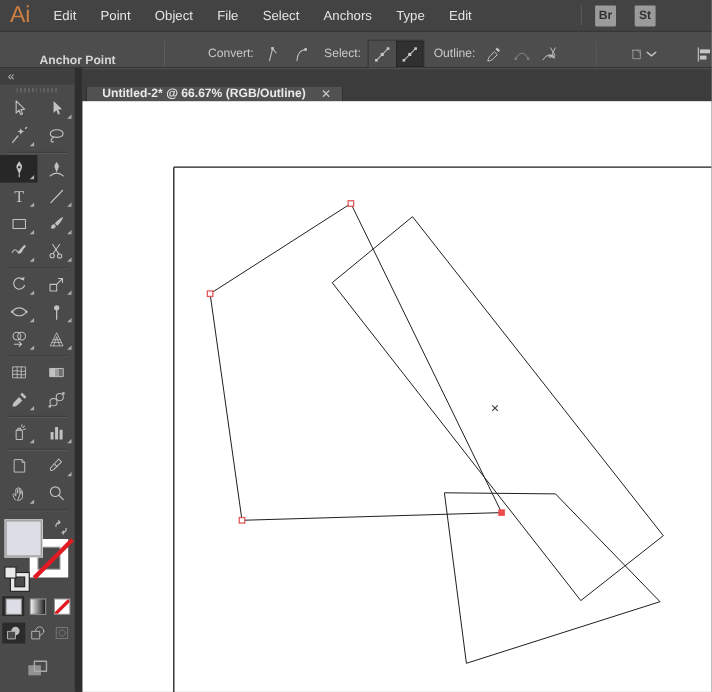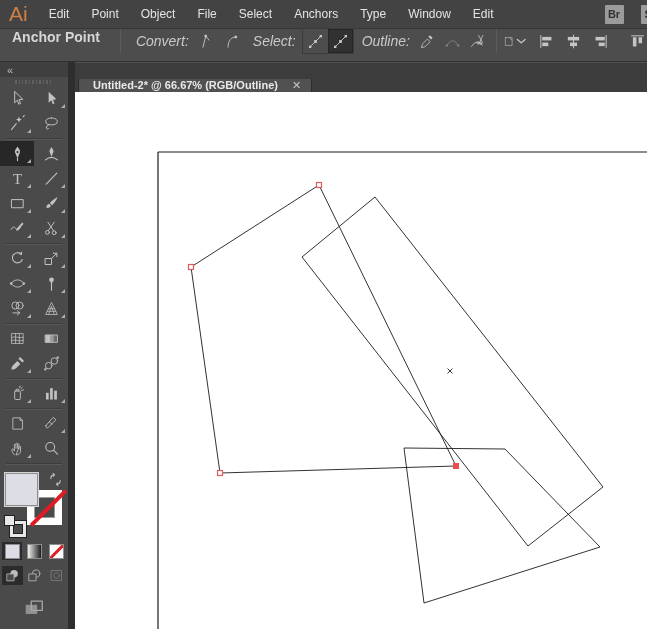--- a/index.html
+++ b/index.html
@@ -10,22 +10,22 @@
   .menubar{position:absolute;left:0;top:0;right:0;height:29px;background:#434343;
     border-bottom:1px solid #363636;box-sizing:border-box;display:flex;align-items:center;}
   .logo{color:#cd7f44;font-weight:normal;font-size:21px;padding:0 10px 0 9px;}
   .menu-item{color:#e4e4e4;font-size:12px;padding:0 11px;height:29px;display:flex;align-items:center;}
   .mb-sep{width:1px;height:18px;background:#5a5a5a;margin-left:88px;margin-right:12px;}
   .mb-btn{width:19px;height:19px;background:#9b9b9b;color:#323232;font-size:11px;font-weight:bold;
     display:flex;align-items:center;justify-content:center;margin-right:17px;border-radius:1px;}
 
   
   .controlbar{position:absolute;left:0;top:29px;right:0;height:33px;background:#4d4d4d;
-    border-bottom:1px solid #313131;box-sizing:border-box;display:flex;align-items:flex-start;
-    color:#c9c9c9;font-size:14px;}
+    border-bottom:1px solid #313131;box-sizing:border-box;display:flex;align-items:flex-end;
+    color:#c9c9c9;font-size:11px;gap:24px;}
   .grip-v{width:5px;height:24px;margin-left:3px;
     background:repeating-linear-gradient(to bottom,#646464 0 1.5px,transparent 1.5px 3.5px);}
   .cb-title{font-weight:bold;color:#d6d6d6;padding:0 14px 0 9px;white-space:nowrap;}
   .cb-sep{width:1px;height:24px;background:#3a3a3a;border-right:1px solid #5c5c5c;margin:0 6px;}
   .cb-label{margin:0 5px 0 9px;white-space:nowrap;}
   .cb-btn{width:25px;height:24px;display:flex;align-items:center;justify-content:center;color:#c5c5c5;}
   .cb-btn svg{width:17px;height:17px;}
   .cb-btn.pressed{background:#313131;box-shadow:inset 0 0 0 1px #262626;}
   .cb-btn.disabled{opacity:.4;}
   .handles-group{display:flex;box-shadow:0 0 0 1px #3c3c3c;margin-left:2px;}
@@ -104,35 +104,34 @@
   <div class="menubar">
     <span class="logo">Ai</span>
     <div id="menu-items" style="display:flex;">
         <div class="menu-item">Edit</div>
         <div class="menu-item">Point</div>
         <div class="menu-item">Object</div>
         <div class="menu-item">File</div>
         <div class="menu-item">Select</div>
         <div class="menu-item">Anchors</div>
         <div class="menu-item">Type</div>
-        <div class="menu-item">Window</div>
         <div class="menu-item">Edit</div>
       </div>
     <div class="mb-sep"></div>
     <div id="menu-right" style="display:flex;align-items:center;">
         <div class="mb-btn">Br</div>
         <div class="mb-btn">St</div>
       </div>
   </div>
 
   <div class="controlbar">
     <div class="grip-v"></div>
     <span class="cb-title">Anchor Point</span>
     <div class="cb-sep"></div>
-    <div id="cb-groups" style="display:flex;align-items:center;font-style:italic;">
+    <div id="cb-groups" style="display:flex;align-items:center;">
         <span class="cb-label">Convert:</span>
         <div style="display: flex;">
           <div class="cb-btn">
             <svg viewBox="0 0 24 24" fill="none" stroke="currentColor" stroke-width="1.3" stroke-linecap="round" stroke-linejoin="round">
               <path d="M11 4.5 L7 20 M11 4.5 l4.6 5.6"></path>
               <rect x="9.2" y="2.5" width="3.4" height="3.4" fill="currentColor" stroke="none"></rect>
             </svg>
           </div>
           <div class="cb-btn">
             <svg viewBox="0 0 24 24" fill="none" stroke="currentColor" stroke-width="1.3" stroke-linecap="round" stroke-linejoin="round">

